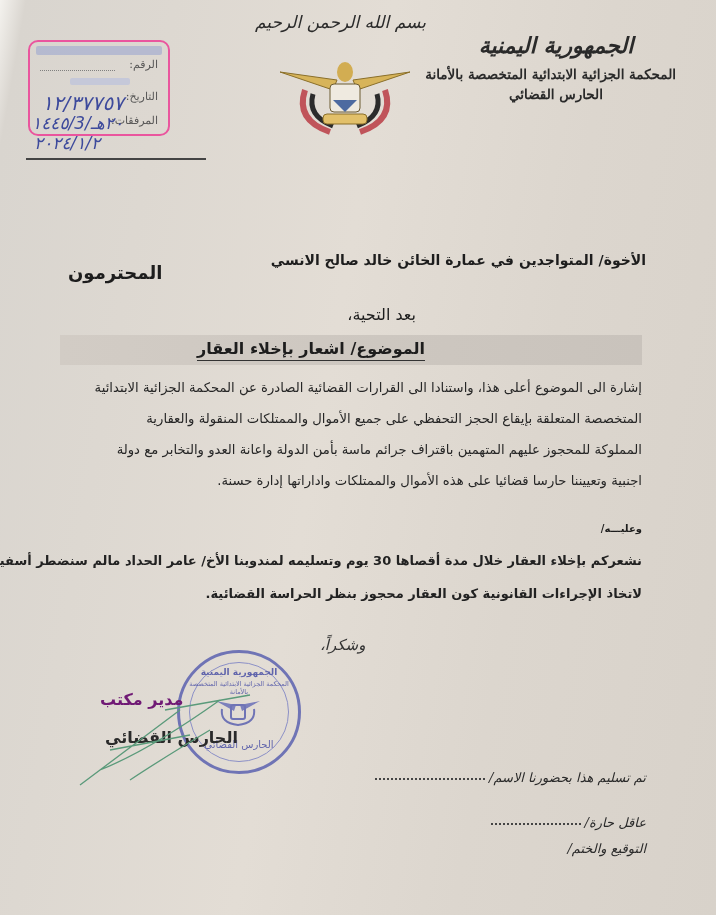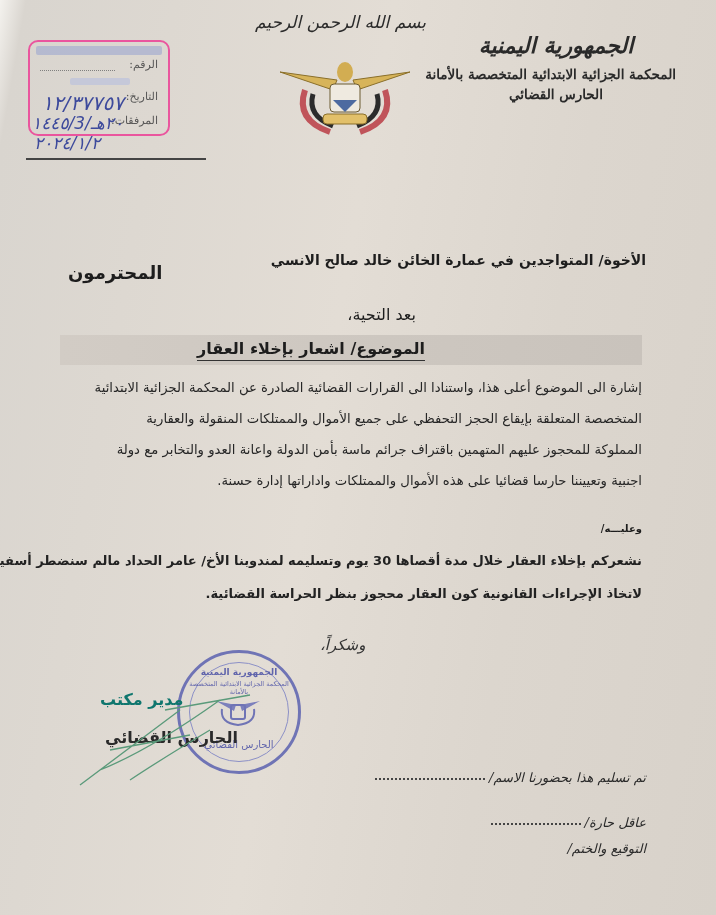--- a/index.html
+++ b/index.html
@@ -46,21 +46,21 @@
     
     .body-text { left: 62px; width: 580px; top: 372px; font-size: 13.2px; line-height: 31px; text-align: justify; text-align-last: right; direction: rtl; color: #262626; }
     .body-text .line { display: block; white-space: nowrap; text-align: right; }
     .therefore { right: 74px; top: 500px; font-size: 10px; font-weight: bold; direction: rtl; margin-top: 23px; }
     .notice { left: 62px; width: 580px; top: 544px; font-size: 13px; font-weight: bold; line-height: 33px; direction: rtl; color: #222; }
     .notice .line { display: block; white-space: nowrap; text-align: right; }
 
     .thanks { left: 320px; top: 636px; font-family: "DejaVu Serif", serif; font-size: 15px; font-style: italic; direction: rtl; color: #333; }
 
     
-    .sig-title { left: 100px; top: 690px; font-size: 16px; font-weight: bold; direction: rtl; color: #0f766e; text-align: center; }
+    .sig-title { left: 100px; top: 690px; font-size: 16px; font-weight: bold; direction: rtl; color: #701a75; text-align: center; }
     .sig-title2 { left: 105px; top: 728px; font-size: 16px; font-weight: bold; direction: rtl; color: #2a2a2a; }
     .round-stamp { left: 177px; top: 650px; width: 118px; height: 118px; border-radius: 50%; border: 3px solid #5c62b0; opacity: .85; }
     .round-stamp .inner { position: absolute; inset: 9px; border-radius: 50%; border: 1px solid #7c82c4; }
     .round-stamp .seal { position: absolute; left: 34px; top: 40px; width: 48px; height: 34px; }
     .round-stamp .rt { position: absolute; width: 100%; text-align: center; font-size: 9px; color: #4a50a5; direction: rtl; }
     .signature { left: 70px; top: 690px; width: 200px; height: 100px; }
 
     
     .receipt { right: 70px; direction: rtl; font-family: "DejaVu Serif", serif; font-style: italic; font-size: 13px; color: #2a2a2a; white-space: nowrap; }
     .receipt .dotline { display: inline-block; width: 110px; border-bottom: 2px dotted #444; margin-right: 4px; vertical-align: middle; }

